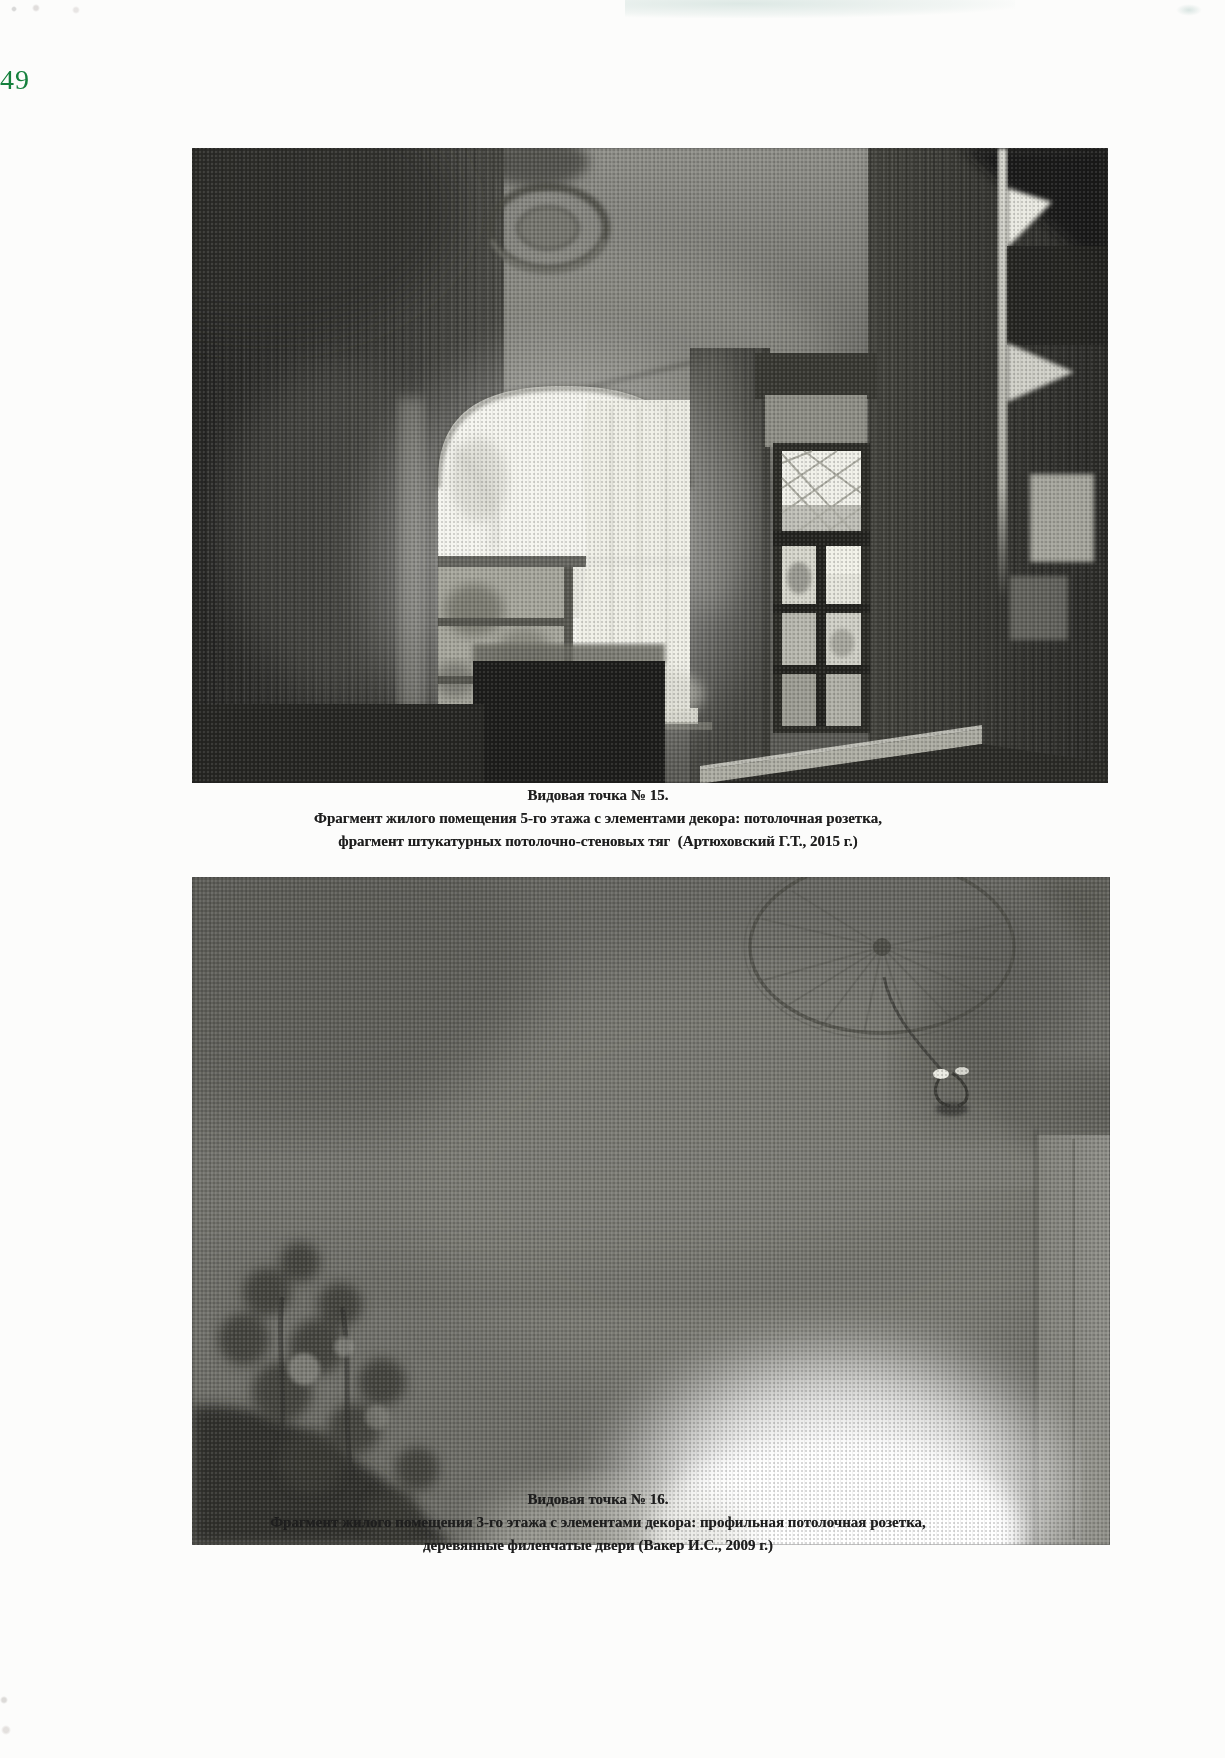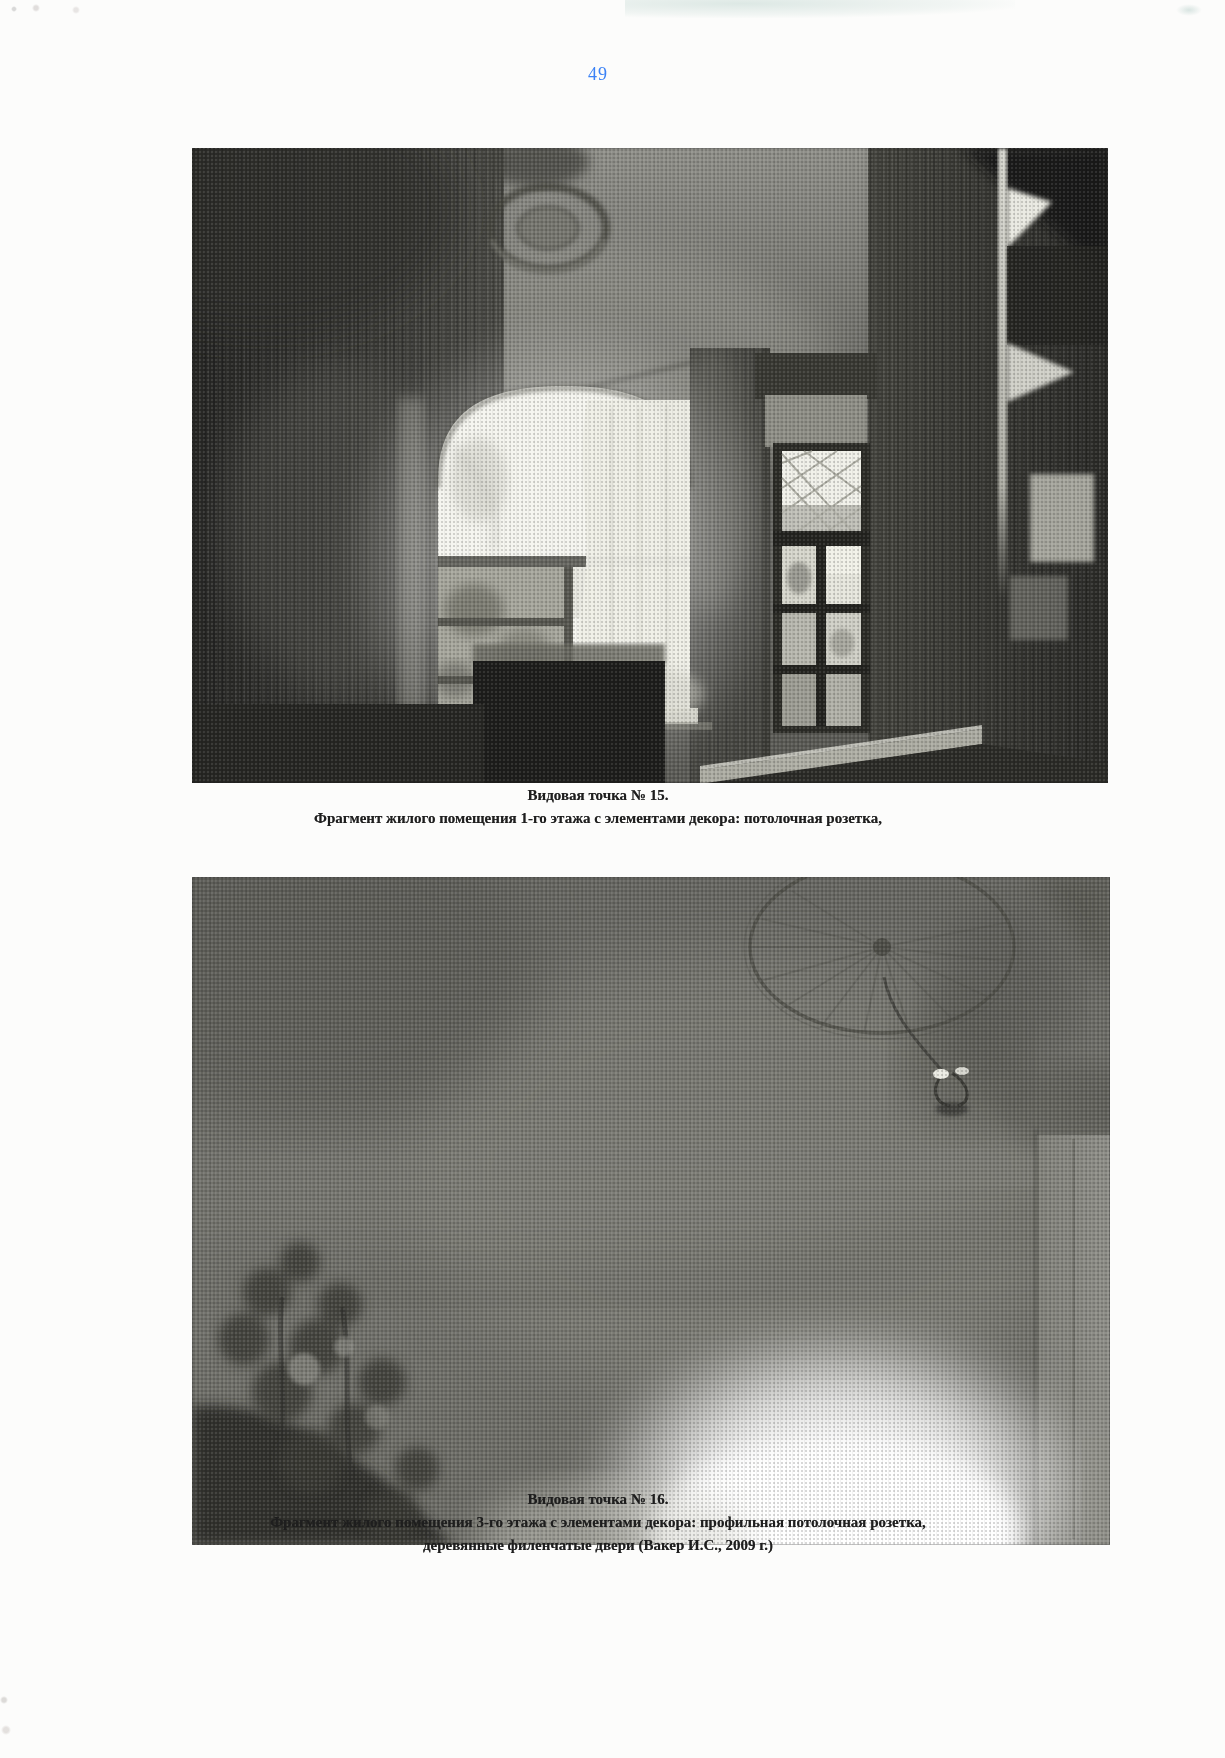--- a/index.html
+++ b/index.html
@@ -1,22 +1,22 @@
 <!DOCTYPE html>
 <html><head>
 <meta charset="utf-8">
 <style>
   html,body{margin:0;padding:0;background:#e8e8e8;}
   .page{
     position:relative;width:1225px;height:1758px;background:#fcfcfb;
     font-family:"Liberation Serif", serif; overflow:hidden;
   }
   .page-number{
-    position:absolute;top:64px;left:0;width:1196px;text-align:center;
-    font-size:18px;color:#3b82f6;letter-spacing:1px;
+    position:absolute;top:64px;left:0;width:1196px;
+    font-size:28px;color:#15803d;letter-spacing:1px;
   }
   .photo{position:absolute;}
   .photo svg{display:block;}
   .grain{
     position:absolute;pointer-events:none;
     background-image:
       radial-gradient(rgba(15,15,15,0.16) 1px, transparent 1.3px),
       radial-gradient(rgba(252,252,250,0.10) 1px, transparent 1.3px),
       repeating-linear-gradient(90deg, rgba(0,0,0,0.05) 0 1px, transparent 1px 6px);
     background-size:4px 4px, 4px 4px, auto;
@@ -219,21 +219,22 @@
         <rect x="818" y="428" width="58" height="64" fill="#83837c" opacity="0.6" filter="url(#f2)"></rect>
       </g>
 
       <rect x="0.5" y="0.5" width="915" height="634" fill="none" stroke="#222220" opacity="0.3"></rect>
     </svg>
     <div class="grain" style="left:0;top:0;width:916px;height:635px;"></div>
   </div>
 
   <div class="caption" style="top:784px;">
     <div class="cap-line">Видовая точка № 15.</div>
-    <div class="cap-line">Фрагмент жилого помещения 1-го этажа с элементами декора: потолочная розетка,</div>
+    <div class="cap-line">Фрагмент жилого помещения 5-го этажа с элементами декора: потолочная розетка,</div>
+    <div class="cap-line">фрагмент штукатурных потолочно-стеновых тяг&nbsp; (Артюховский Г.Т., 2015 г.)</div>
   </div>
 
   <div class="photo" style="left:192px;top:877px;width:918px;height:668px;">
     <svg width="918" height="668" viewBox="0 0 918 668">
       <defs>
         <linearGradient id="p2base" x1="0" y1="0" x2="0" y2="1">
           <stop offset="0" stop-color="#676762"></stop>
             <stop offset="0.5" stop-color="#74746e"></stop>
           <stop offset="1" stop-color="#6b6b65"></stop>
         </linearGradient>

